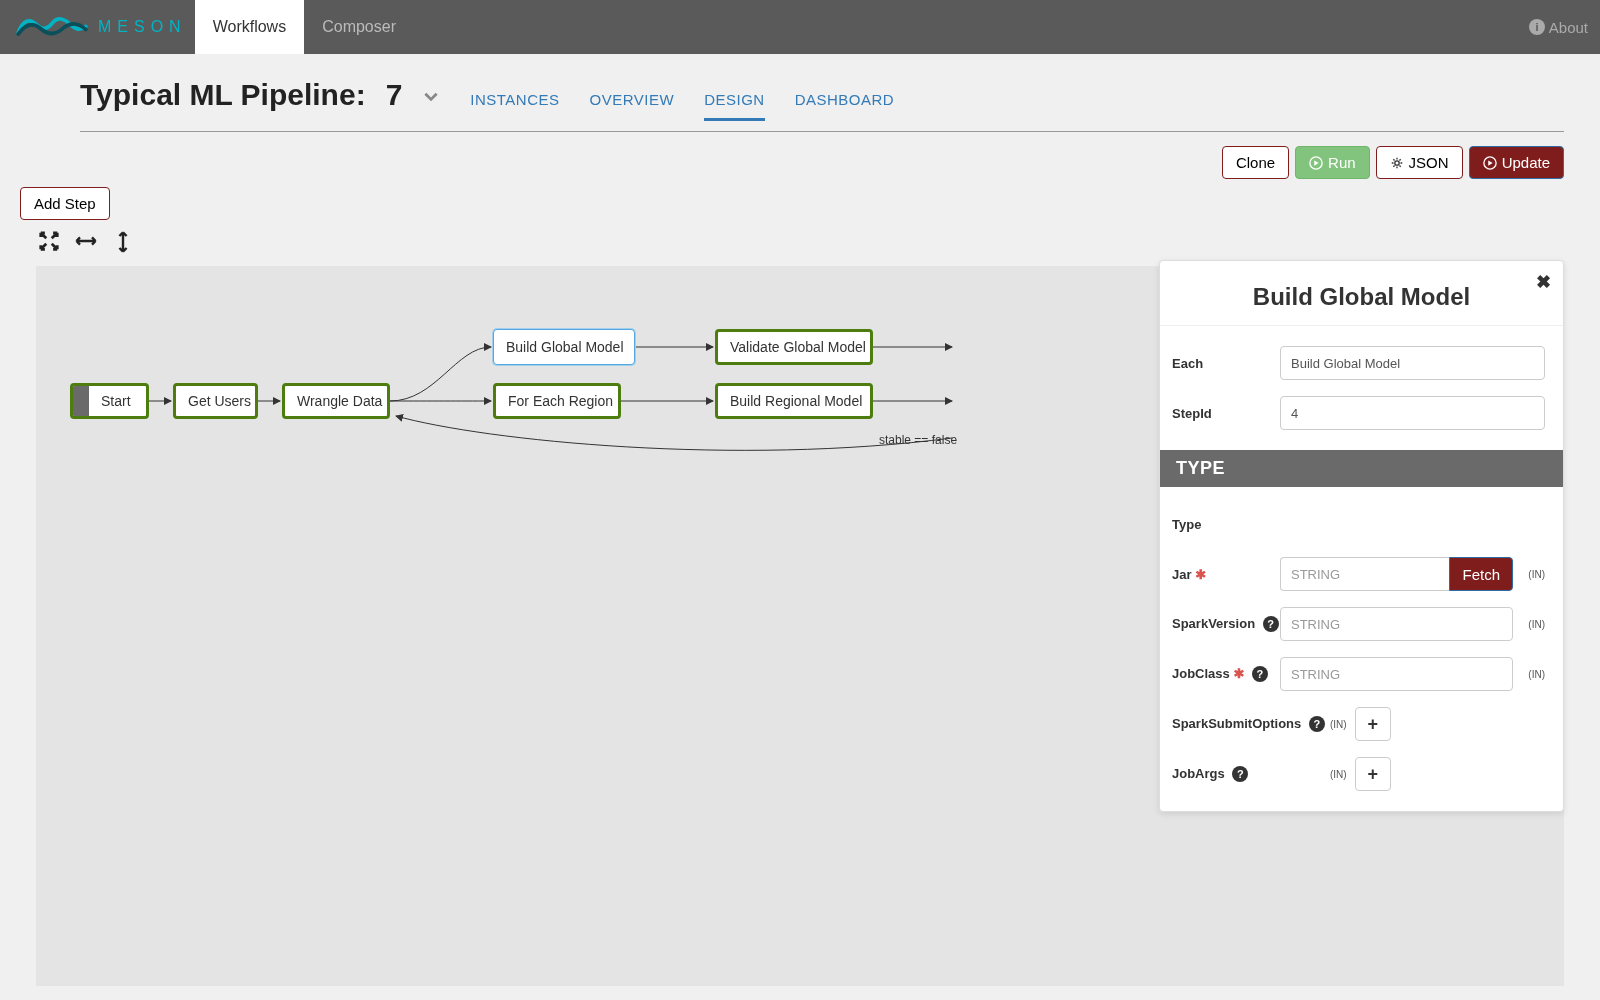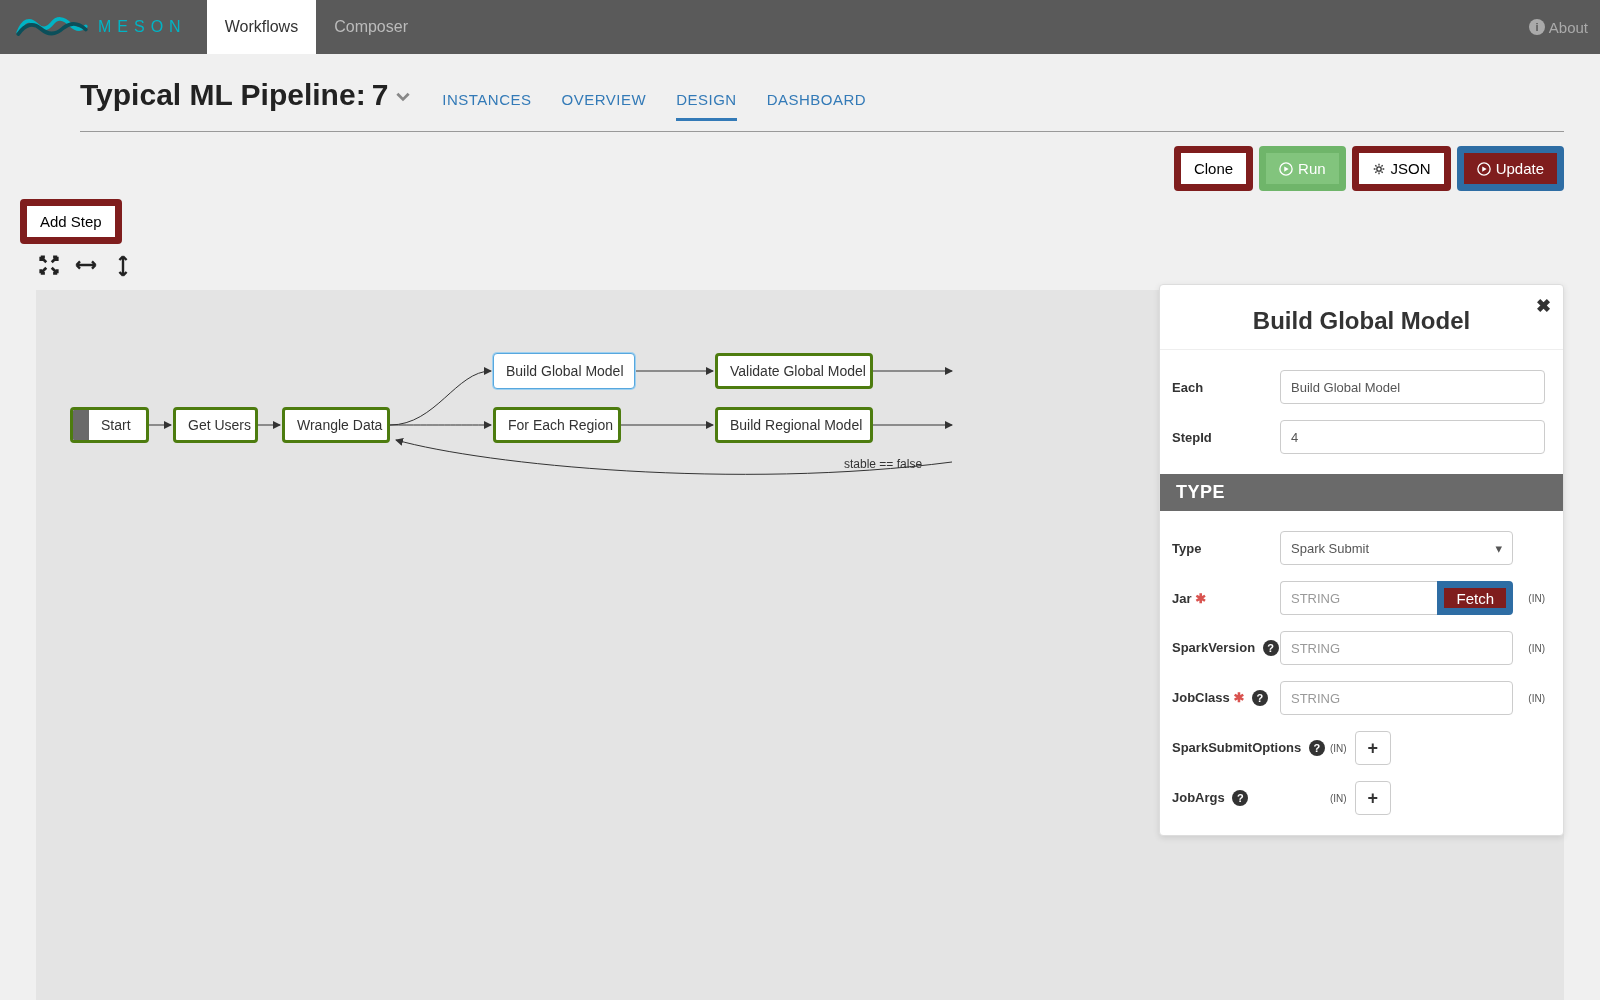--- a/index.html
+++ b/index.html
@@ -1,43 +1,43 @@
 <!DOCTYPE html>
 <html><head>
 <meta charset="utf-8">
 <style>
 * { box-sizing: border-box; margin: 0; padding: 0; }
 body { font-family: "Helvetica Neue", Helvetica, Arial, sans-serif; background: #f0f0f0; color: #333; }
 
 
 .topbar { background: #5a5a5a; height: 54px; display: flex; align-items: center; padding: 0 12px; }
-.logo { display: flex; align-items: center; gap: 6px; margin-right: 20px; }
+.logo { display: flex; align-items: center; gap: 6px; margin-right: 8px; }
 .logo-mark svg { width: 80px; height: 30px; }
 .logo-text { color: #00b4c5; letter-spacing: 6px; font-size: 16px; font-weight: 400; text-transform: uppercase; }
 .nav-tabs { display: flex; align-items: stretch; height: 100%; }
 .nav-tab { display: flex; align-items: center; padding: 0 18px; color: #bbb; font-size: 16px; cursor: pointer; }
 .nav-tab.active { background: #fff; color: #333; position: relative; top: -3px; height: calc(100% + 3px); border-top: 3px solid transparent; }
 .spacer { flex: 1; }
 .about { color: #aaa; font-size: 15px; display: flex; align-items: center; gap: 4px; cursor: pointer; }
 .about svg { fill: #aaa; }
 
 
 .header-row { padding: 24px 36px 0 80px; }
 .header-content { display: flex; align-items: baseline; gap: 30px; border-bottom: 1px solid #999; padding-bottom: 10px; }
-.page-title { font-size: 30px; font-weight: 700; color: #222; display: flex; align-items: center; gap: 6px; }
+.page-title { font-size: 30px; font-weight: 700; color: #222; display: flex; align-items: center; gap: 20px; }
 .title-name { font-weight: 700; }
 .title-version { font-weight: 700; }
 .chevron-icon { cursor: pointer; color: #888; }
 .subtabs { display: flex; gap: 30px; }
 .subtab { color: #337ab7; font-size: 15px; letter-spacing: 0.5px; cursor: pointer; padding: 10px 0; text-transform: uppercase; }
 .subtab.active { border-bottom: 3px solid #337ab7; }
 
 
 .actions-row { display: flex; justify-content: flex-end; padding: 14px 36px 0 20px; gap: 6px; }
-.btn { padding: 7px 13px; border-radius: 4px; border: 7px solid #7f1d1d; background: #fff; font-size: 15px; cursor: pointer; display: inline-flex; align-items: center; gap: 5px; }
+.btn { padding: 7px 13px; border-radius: 4px; border: 1px solid #7f1d1d; background: #fff; font-size: 15px; cursor: pointer; display: inline-flex; align-items: center; gap: 5px; }
 .btn-success { background: #82c47d; color: #fff; border-color: #6fb56a; }
 .btn-primary { background: #7f1d1d; color: #fff; border-color: #2e6da4; }
 .btn-info { background: #00a1b3; color: #fff; border-color: #008fa0; }
 .btn-danger { background: #d9534f; color: #fff; border-color: #d43f3a; }
 
 
 .addstep-row { padding: 8px 0 6px 20px; }
 .graph-toolbar { padding: 4px 0 4px 38px; display: flex; gap: 14px; }
 .tool-icon { cursor: pointer; color: #222; }
 
@@ -218,21 +218,21 @@
       </div>
     <div class="node" style="left:679px; top:63px; width:158px;">
         <div class="handle"></div>
         <div class="lbl">Validate Global Model</div>
       </div>
     <div class="node" style="left:679px; top:117px; width:158px;">
         <div class="handle"></div>
         <div class="lbl">Build Regional Model</div>
       </div>
 
-    <span class="edge-label" style="left:808px; top:167px;">stable == false</span>
+    <span class="edge-label" style="left:843px; top:167px;">stable == false</span>
 
     <div class="panel">
       <span class="panel-close">✖</span>
       <div class="panel-title">Build Global Model</div>
       <div class="panel-divider"></div>
 
       <div class="form-block">
         <div class="form-row">
           <div class="form-label">Each</div>
           <div class="form-input"><input value="Build Global Model" style=""></div>
@@ -241,26 +241,20 @@
           <div class="form-label">StepId</div>
           <div class="form-input"><input value="4" style=""></div>
         </div>
       </div>
 
       <div class="section-head">TYPE</div>
 
       <div class="form-block">
         <div class="form-row">
           <div class="form-label">Type</div>
-          <div class="form-input">
-            <div class="select">
-              <span>Spark Submit</span>
-              <span>▾</span>
-            </div>
-          </div>
           <div class="hint"></div>
         </div>
 
         <div class="form-row">
           <div class="form-label"><span>Jar</span> <span class="req">✱</span></div>
           <div class="form-input">
             <div class="input-group">
               <input placeholder="STRING" style="">
               <button class="btn btn-primary grp-btn">Fetch</button>
             </div>

